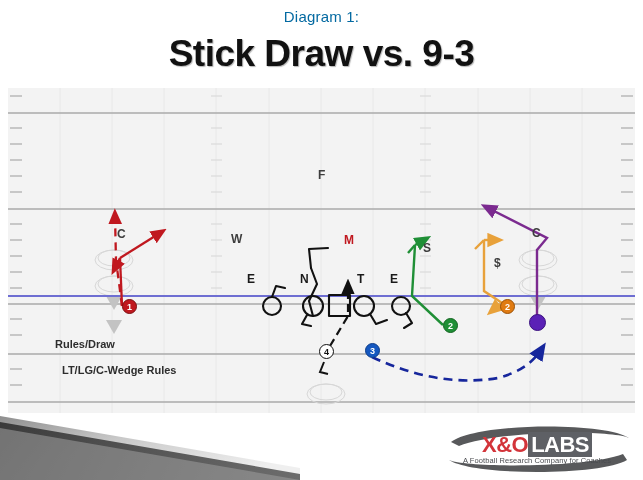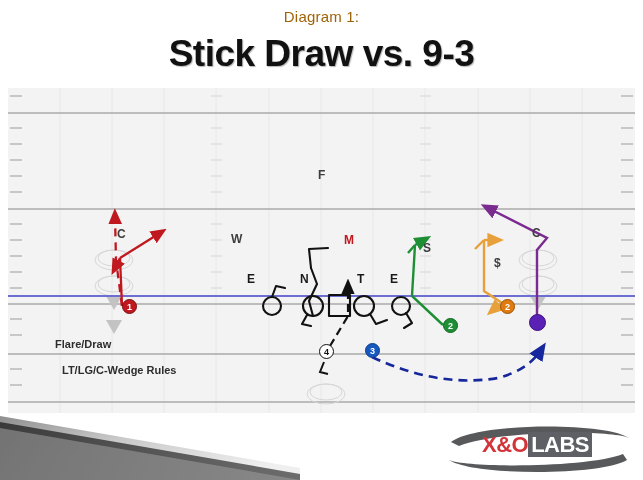--- a/index.html
+++ b/index.html
@@ -8,21 +8,21 @@
     background:#ffffff;
     font-family:"Liberation Sans", sans-serif;
     overflow:hidden;
     position:relative;
   }
   #root{position:relative;width:643px;height:480px;overflow:hidden;background:#fff;}
 
   
   .hdr{position:absolute;left:0;top:0;width:643px;text-align:center;}
   .hdr-sub{
-    font-size:15px;color:#a16207;font-weight:400;
+    font-size:15px;color:#0369a1;font-weight:400;
     letter-spacing:.2px;margin-top:8px;
   }
   .hdr-title{
     font-size:37px;color:#111;font-weight:700;letter-spacing:-.5px;
     margin-top:8px;text-shadow:1px 1px 1px rgba(120,120,120,.55);
   }
 
   
   .field{
     position:absolute;left:8px;top:88px;width:627px;height:325px;
@@ -279,21 +279,21 @@
       <div class="flabel" style="left:223px;top:144px;">W</div>
       <div class="flabel red" style="left:336px;top:145px;">M</div>
       <div class="flabel" style="left:415px;top:153px;">S</div>
       <div class="flabel" style="left:486px;top:168px;">$</div>
       <div class="flabel" style="left:524px;top:138px;">C</div>
       <div class="flabel" style="left:239px;top:184px;color:#1a1a1a;">E</div>
       <div class="flabel" style="left:292px;top:184px;color:#1a1a1a;">N</div>
       <div class="flabel" style="left:349px;top:184px;color:#1a1a1a;">T</div>
       <div class="flabel" style="left:382px;top:184px;color:#1a1a1a;">E</div>
 
-      <div class="notes" style="left:47px;top:250px;">Flare/Draw</div>
+      <div class="notes" style="left:47px;top:250px;">Rules/Draw</div>
       <div class="notes" style="left:30px;top:276px;padding-left:24px;">LT/LG/C-Wedge Rules</div>
 
       <div class="pl" style="left:114px;top:211px;width:15px;height:15px;background:#c0181f;border:1.5px solid #7d0f12;">
         <span>1</span>
       </div>
       <div class="pl" style="left:435px;top:230px;width:15px;height:15px;background:#1f8f36;border:1.5px solid #12641f;">
         <span>2</span>
       </div>
       <div class="pl" style="left:492px;top:211px;width:15px;height:15px;background:#e07b12;border:1.5px solid #9c5207;">
         <span>2</span>
@@ -331,15 +331,16 @@
   </div>
 
   <div class="logo">
     <svg width="200" height="56" viewBox="0 0 200 56" style="position:absolute;left:0;top:0;">
       <path d="M14 22 C40 2, 170 2, 192 18 C178 10, 60 10, 22 26 z" fill="#58595b"></path>
       <path d="M190 40 C164 56, 36 56, 12 40 C30 48, 150 48, 186 34 z" fill="#58595b"></path>
     </svg>
     <div class="logo-text">
       <span class="logo-xo">X&amp;O</span><span class="logo-labs">LABS</span>
     </div>
+    <div class="logo-tag">A Football Research Company for Coaches</div>
   </div>
 
 </div>
 
 </body></html>

